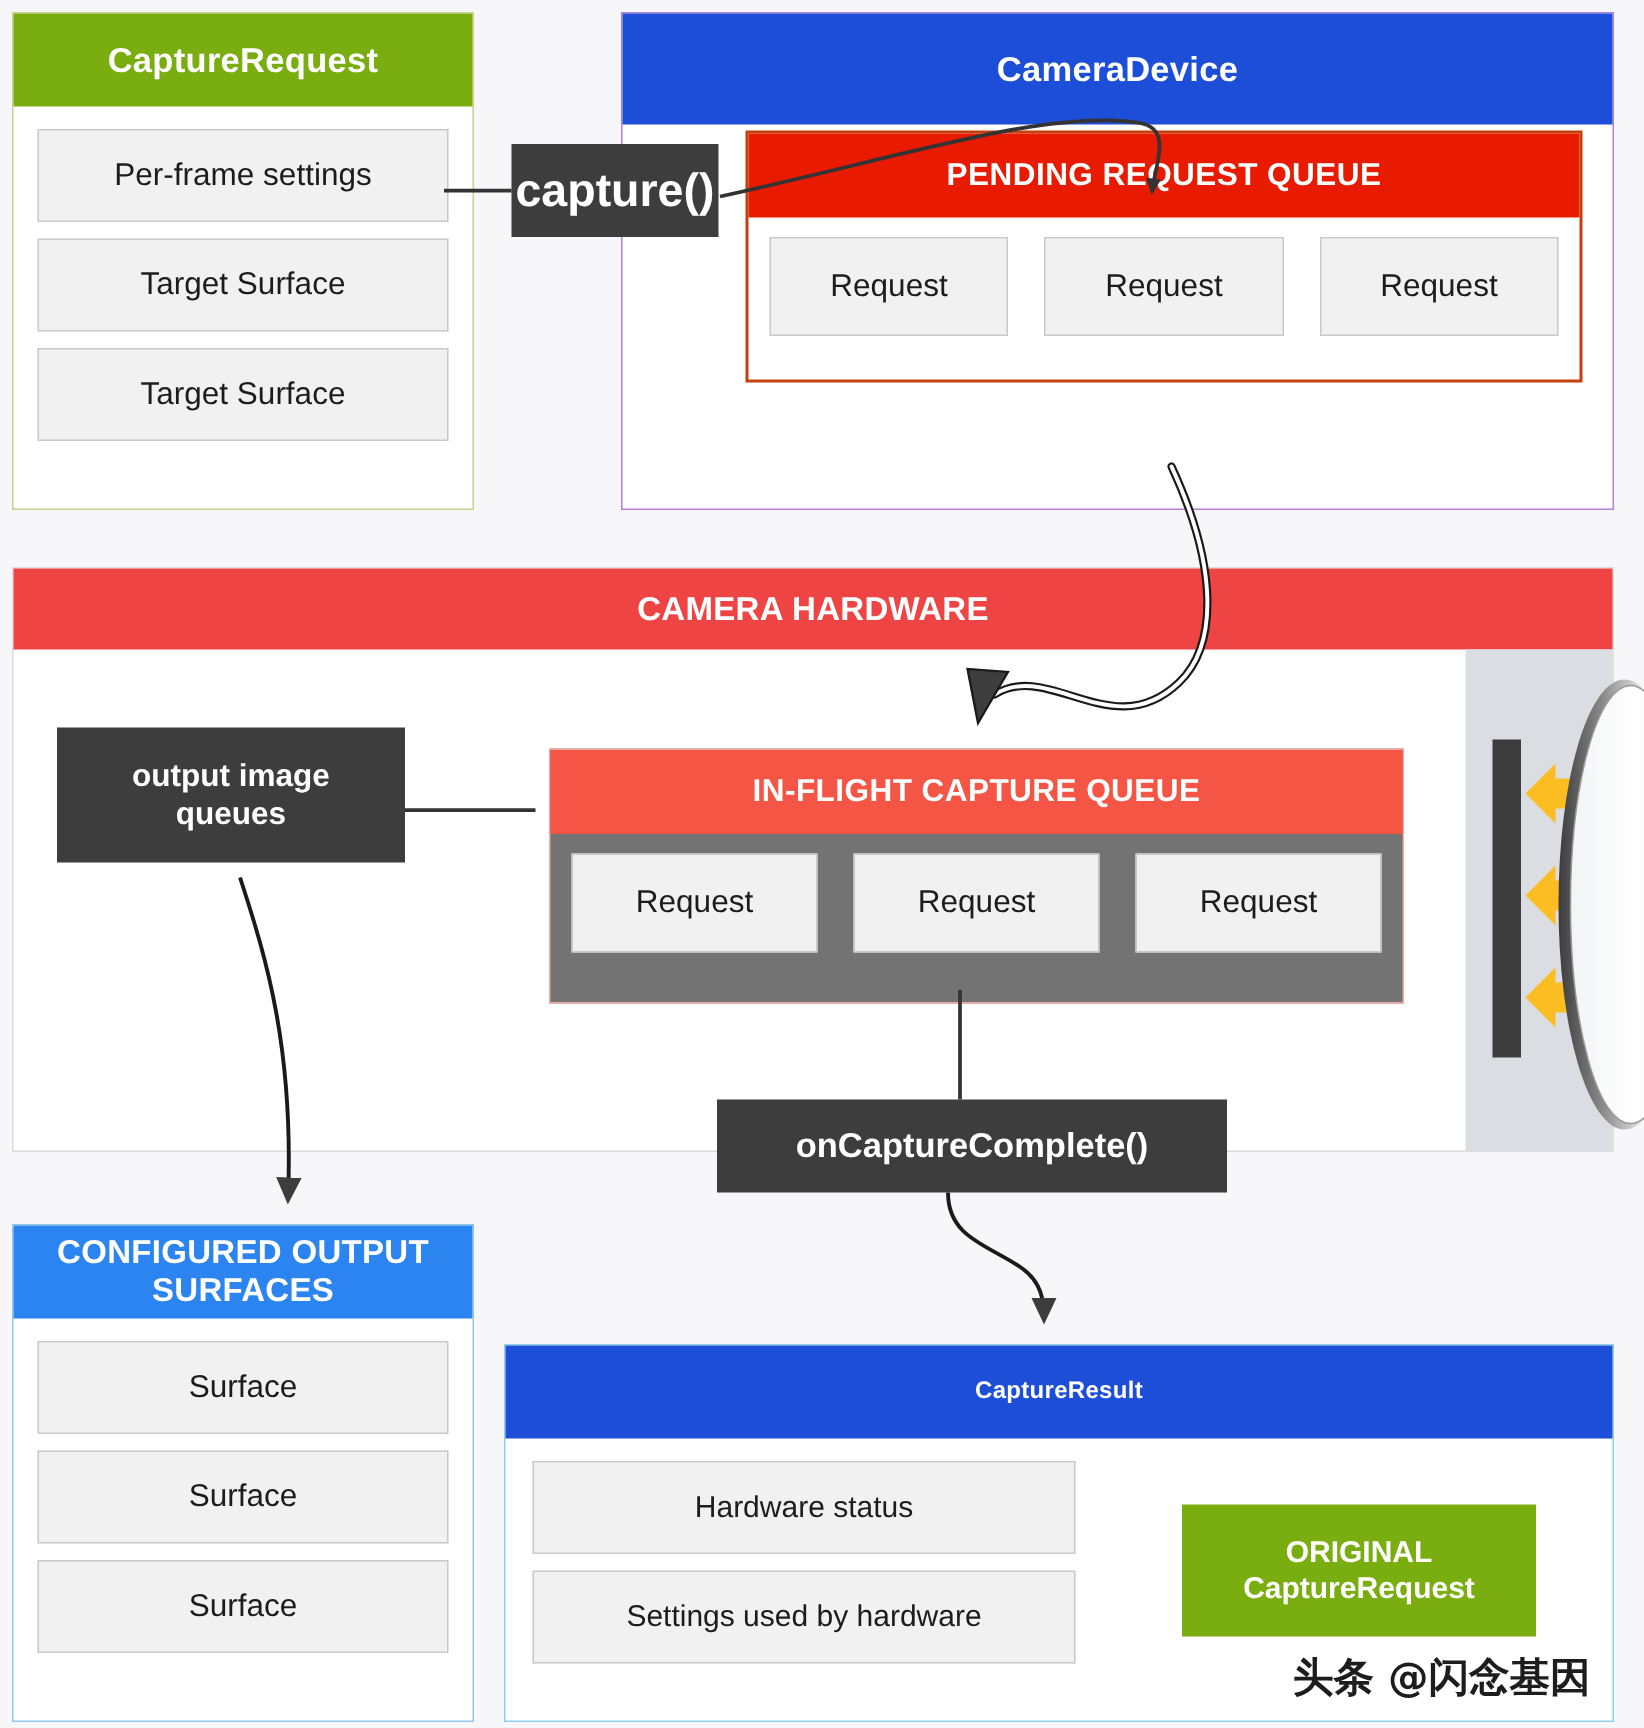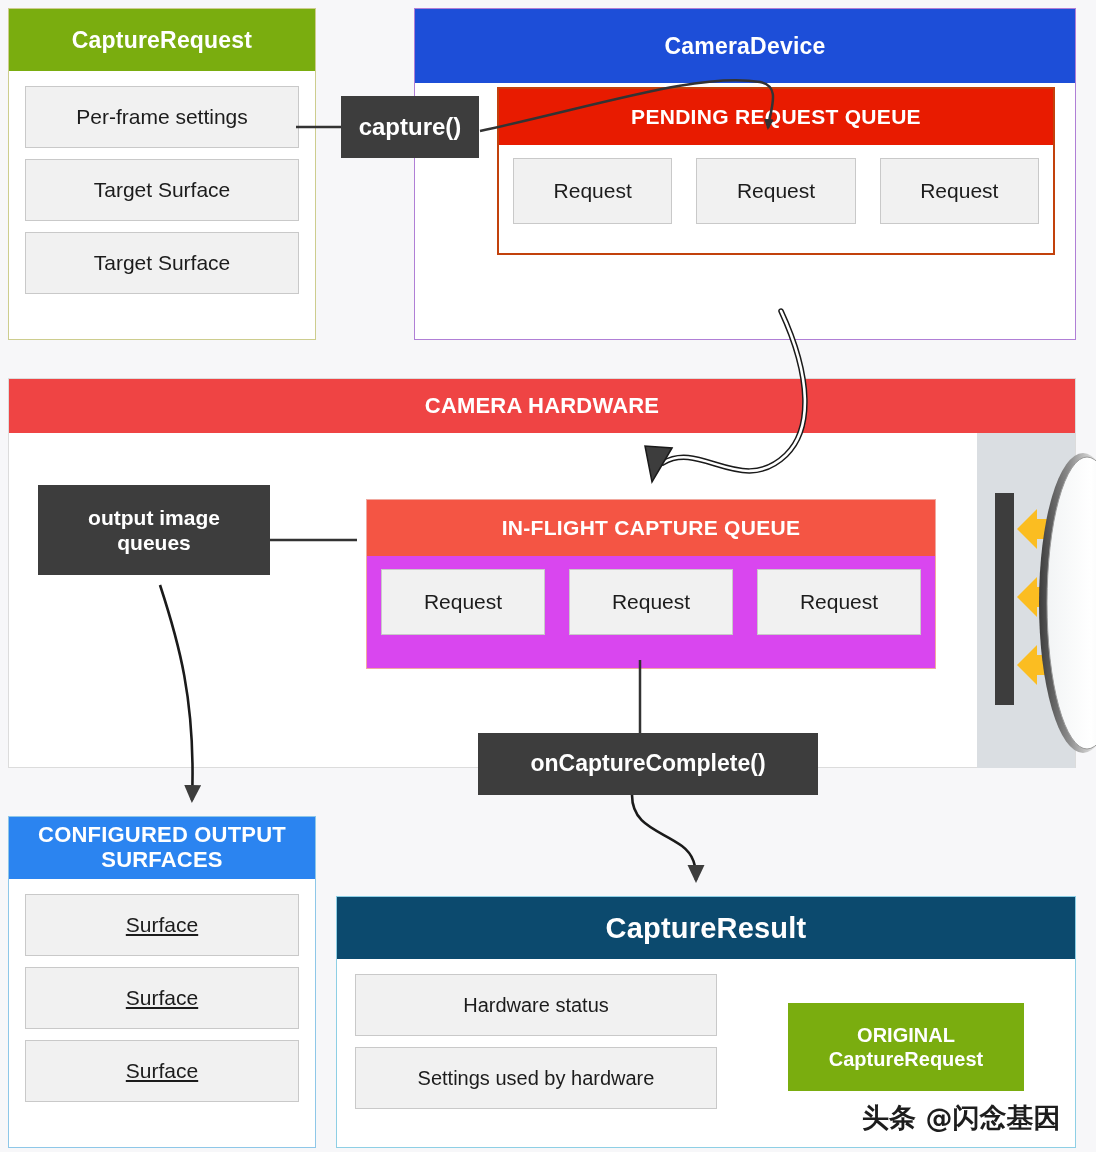--- a/index.html
+++ b/index.html
@@ -82,65 +82,65 @@
   #sensor-bar {
     position: absolute; left: 18px; top: 60px; width: 19px; height: 212px;
     background: #3d3d3d;
   }
   .light-arrow { position: absolute; left: 40px; width: 46px; height: 56px; }
   .light-arrow svg { display: block; }
 
   
   #inflight-queue {
     position: absolute; left: 357px; top: 120px; width: 570px; height: 170px;
-    background: #d946ef; border: 1px solid #f0a9a0;
+    background: #737373; border: 1px solid #f0a9a0;
   }
   #inflight-queue .q-head {
     height: 56px; background: #f45544; color: #ffffff;
     display: flex; align-items: center; justify-content: center;
     font-size: 21px; font-weight: bold; letter-spacing: .3px;
   }
 
   
   #output-surfaces {
     left: 8px; top: 816px; width: 308px; height: 332px;
     border: 1px solid #8ec7e8;
   }
   #output-surfaces .panel-head {
     height: 62px; background: #2b84f0; font-size: 22px; line-height: 1.12;
     flex-direction: column; padding: 0 6px;
   }
   #output-surfaces .panel-body { padding: 15px 16px 16px 16px; }
-  #output-surfaces .chip { height: 62px; margin-bottom: 11px; text-decoration: underline; }
+  #output-surfaces .chip { height: 62px; margin-bottom: 11px; }
 
   
   #capture-result {
     left: 336px; top: 896px; width: 740px; height: 252px;
     border: 1px solid #8ecfe5;
   }
   #capture-result .panel-head {
-    height: 62px; background: #0c4a6e; font-size: 29px;
+    height: 62px; background: #1d4ed8; font-size: 16px;
   }
   #capture-result .panel-body { padding: 15px 18px 16px 18px; position: relative; }
   #cr-left { width: 362px; }
   #cr-left .chip { height: 62px; margin-bottom: 11px; font-size: 20px; }
   #original-request {
     position: absolute; left: 451px; top: 106px; width: 236px; height: 88px;
     background: #7aad0f; color: #ffffff;
     display: flex; flex-direction: column; align-items: center; justify-content: center;
     font-size: 20px; font-weight: bold; line-height: 1.2; text-align: center;
   }
 
   
   .callout {
     position: absolute; background: #3d3d3d; color: #ffffff;
     display: flex; align-items: center; justify-content: center;
     font-weight: bold; text-align: center; line-height: 1.2;
   }
-  #lbl-capture { left: 341px; top: 96px; width: 138px; height: 62px; font-size: 24px; }
+  #lbl-capture { left: 341px; top: 96px; width: 138px; height: 62px; font-size: 31px; }
   #lbl-output-queues { left: 38px; top: 485px; width: 232px; height: 90px; font-size: 21px; flex-direction: column; }
   #lbl-oncapture { left: 478px; top: 733px; width: 340px; height: 62px; font-size: 23px; }
 
   
   #wires { position: absolute; left: 0; top: 0; width: 1096px; height: 1152px; pointer-events: none; }
 
   
   #watermark {
     position: absolute; left: 862px; top: 1100px;
     font-size: 27px; font-weight: bold; color: #1d1d1d;

